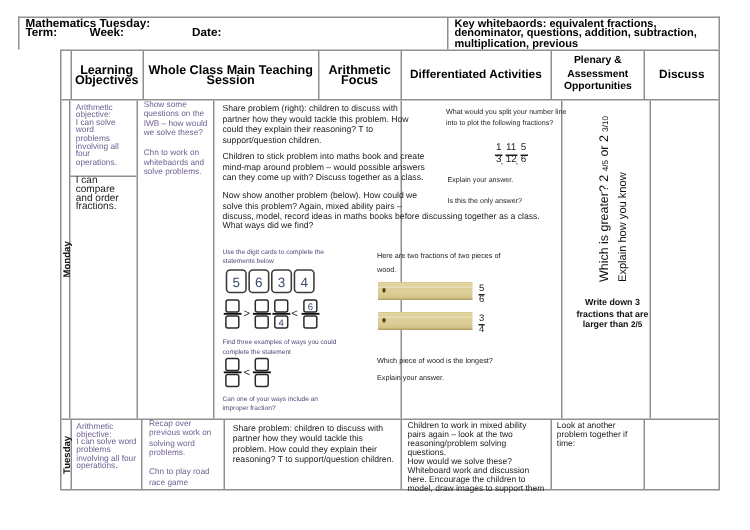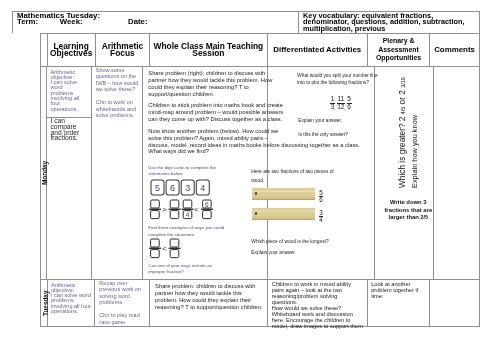--- a/index.html
+++ b/index.html
@@ -109,36 +109,36 @@
 <body>
 
 <div id="sheet">
 
   <div class="titleband">
     <div class="tb-left">
       <div class="tb-line">Mathematics Tuesday:</div>
       <div class="tb-line">Term:          Week:                     Date:</div>
     </div>
     <div class="tb-right">
-      <div class="tb-line">Key vocabulary: equivalent fractions,</div>
+      <div class="tb-line">Key whitebaords: equivalent fractions,</div>
       <div class="tb-line">denominator, questions, addition, subtraction,</div>
       <div class="tb-line">multiplication, previous</div>
     </div>
   </div>
 
   <div class="grid">
 
     <div class="hrow">
       <div class="c w0"></div>
       <div class="c w1 hc">Learning Objectives</div>
+      <div class="c w3 hc">Whole Class Main Teaching Session</div>
       <div class="c w2 hc">Arithmetic Focus</div>
-      <div class="c w3 hc">Whole Class Main Teaching Session</div>
       <div class="c w4 hc s1">Differentiated Activities</div>
       <div class="c w5 hc s2">Plenary &amp; Assessment Opportunities</div>
-      <div class="c w6 hc s1">Comments</div>
+      <div class="c w6 hc s1">Discuss</div>
     </div>
 
     <div class="drow" style="height:213px">
       <div class="c w0 daycell">
         <div class="dayrot">Monday</div>
       </div>
       <div class="c w1">
         <div class="lo-top">Arithmetic
 objective:
 I can solve word

